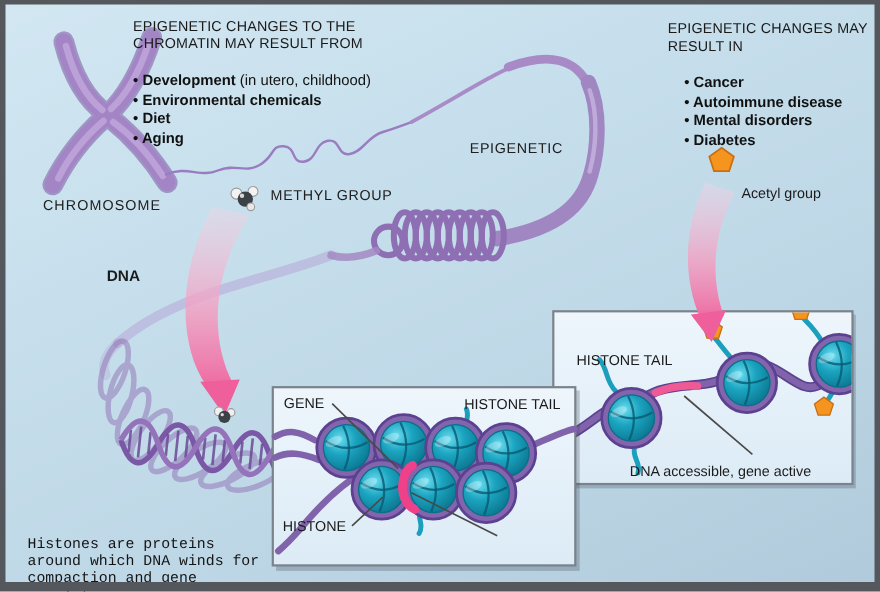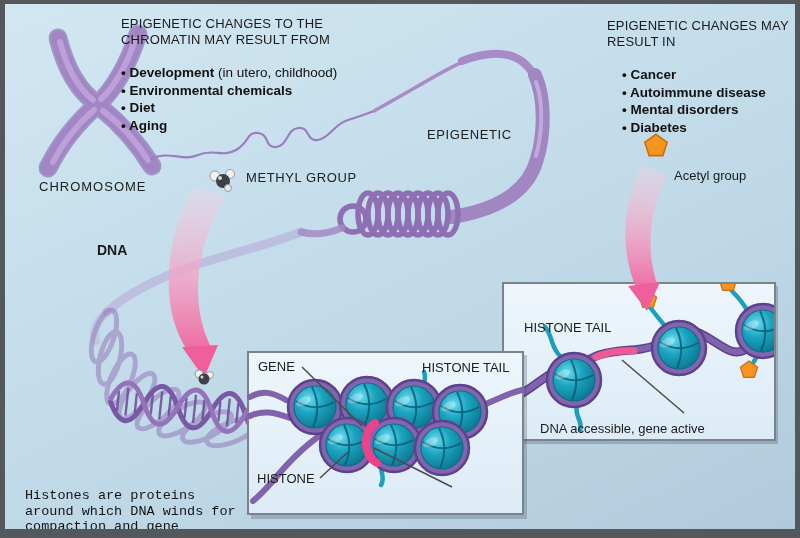--- a/index.html
+++ b/index.html
@@ -13,21 +13,21 @@
   .lbl{position:absolute;font-size:13px;white-space:nowrap;z-index:10;}
   .caps{letter-spacing:.6px;color:#202020;}
   .panel{position:absolute;z-index:10;}
   .panel .heading{font-size:13px;line-height:16px;letter-spacing:.2px;color:#1a1a1a;}
   .bullets{list-style:none;margin:16px 0 0 0;padding:0;font-size:13.5px;line-height:17.6px;font-weight:bold;color:#111;}
   .bullets li::before{content:"• ";}
   .bullets .n{font-weight:normal;}
   .indent{padding-left:15px;}
   .note{position:absolute;font-size:13.5px;line-height:15.6px;color:#141414;z-index:10;}
   .caption{position:absolute;font-size:13px;color:#1b1b1b;z-index:10;}
-  .ralign{text-align:left;}
+  .ralign{text-align:center;}
   .bold{font-weight:bold;padding-left:48px;}
 </style>
 </head>
 <body>
 
 <div class="stage">
 
   <svg class="art" width="800" height="538" viewBox="0 0 800 538">
     <defs>
       <radialGradient id="gteal" cx="35%" cy="32%" r="75%">

